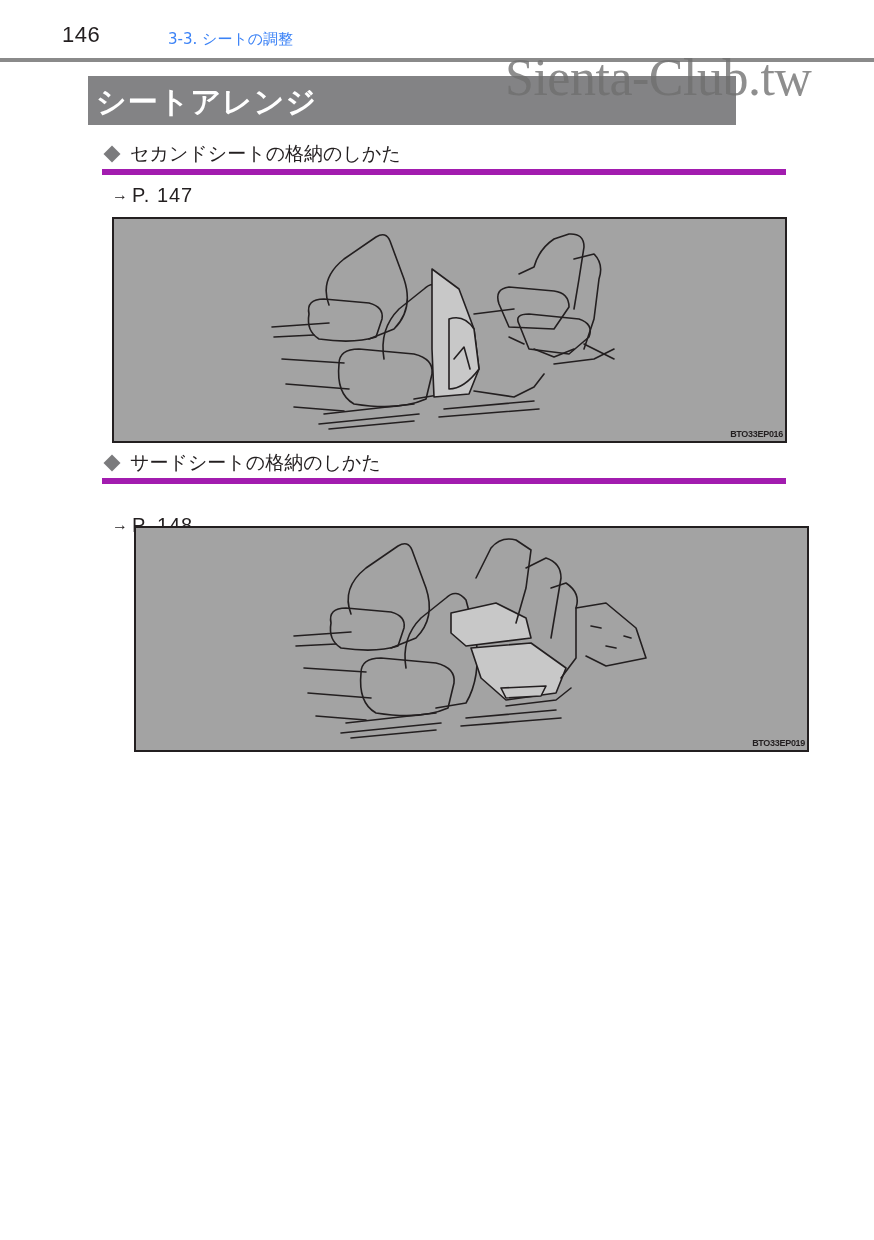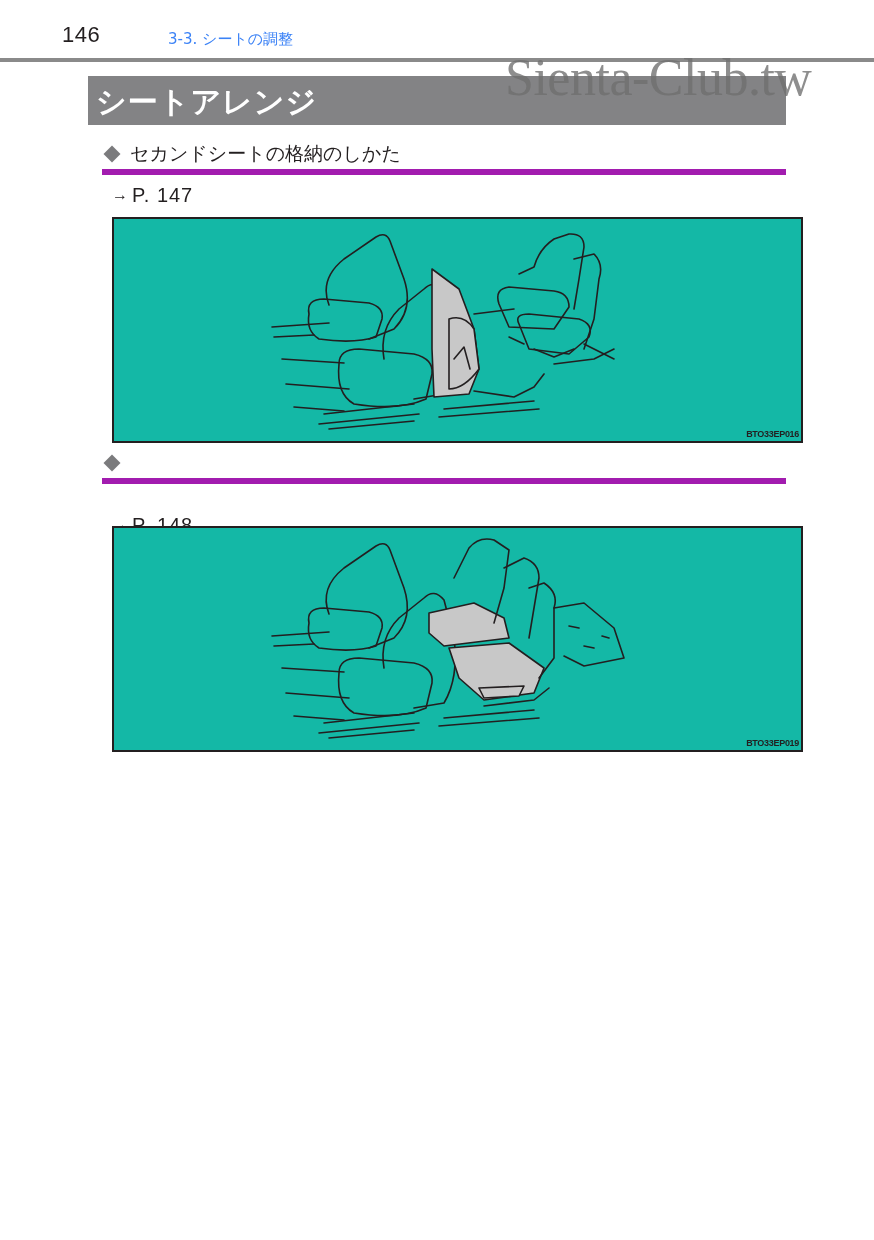--- a/index.html
+++ b/index.html
@@ -19,21 +19,21 @@
     .top-rule {
       position: absolute; left: 0; top: 58px; width: 874px; height: 4px; background: #8a8a8a;
     }
     .watermark {
       position: absolute; left: 505px; top: 48px;
       font-family: "Liberation Serif", "DejaVu Serif", serif;
       font-size: 52px; color: rgba(110,110,110,0.78); letter-spacing: -0.5px;
       z-index: 3; white-space: nowrap;
     }
     .title-band {
-      position: absolute; left: 88px; top: 76px; width: 698px; height: 49px;
+      position: absolute; left: 88px; top: 76px; width: 648px; height: 49px;
       background: #838385;
     }
     .title-band .title {
       position: absolute; left: 8px; top: 6px;
       font-size: 30px; font-weight: bold; color: #ffffff; letter-spacing: 1px;
     }
     .subhead {
       position: absolute; left: 102px; width: 684px; height: 28px;
       border-bottom: 6px solid #a21caf;
     }
@@ -45,21 +45,21 @@
       position: absolute; left: 28px; top: 0px; font-size: 19px; color: #231f20;
     }
     .ref {
       position: absolute; left: 112px; font-size: 20px; color: #231f20;
       font-family: "Liberation Sans", "DejaVu Sans", sans-serif;
     }
     .ref .arrow { font-size: 16px; margin-right: 4px; position: relative; top: -2px; }
     .ref .text { letter-spacing: 1px; }
     .figure {
       position: absolute; left: 112px; width: 671px; height: 222px;
-      border: 2px solid #231f20; background: #14b8a6; padding-left: 16px;
+      border: 2px solid #231f20; background: #a3a3a3;
     }
     .figure svg { position: absolute; left: 0; top: 0; }
     .figure .fig-code {
       position: absolute; right: 2px; bottom: 2px;
       font-family: "Liberation Sans", "DejaVu Sans", sans-serif;
       font-size: 9px; font-weight: bold; color: #231f20; letter-spacing: -0.3px;
     }
   </style>
 </head>
 <body>
@@ -111,25 +111,26 @@
       <path d="M420 130 L440 138 L460 130 M440 145 L480 140 L500 130"></path>
 
       <path d="M360 95 L400 90 M395 118 L410 125 M470 125 L500 140"></path>
     </g>
   </svg>
   <div class="fig-code">BTO33EP016</div>
 </div>
 
 <div class="subhead" style="top:450px;">
   <span class="diamond"></span>
+  <span class="label">サードシートの格納のしかた</span>
 </div>
 <div class="ref" style="top:493px;margin-top:21px;">
   <span class="arrow">→</span><span class="text">P. 148</span>
 </div>
-<div class="figure" style="top:526px;">
+<div class="figure" style="top:526px;margin-left:22px;">
   <svg width="671" height="222" viewBox="0 0 671 222">
     <g fill="none" stroke="#231f20" stroke-width="1.6" stroke-linejoin="round" stroke-linecap="round">
 
       <path d="M158 108 L215 104 M160 118 L200 116 M168 140 L230 144 M172 165 L235 170 M180 188 L230 192"></path>
 
       <path d="M215 86 Q205 60 230 40 L262 18 Q272 12 276 22 L290 60 Q300 90 280 110 L255 120"></path>
       <path d="M195 95 Q192 80 210 80 L255 84 Q270 88 268 100 L262 118 Q240 125 205 120 Q192 112 195 95 Z"></path>
 
       <path d="M270 140 Q265 110 285 90 L310 70 Q320 60 330 72 L340 110 Q345 150 330 175 L300 180"></path>
       <path d="M225 145 Q225 130 245 130 L300 135 Q320 140 318 155 L312 180 Q285 192 240 185 Q222 175 225 145 Z"></path>

